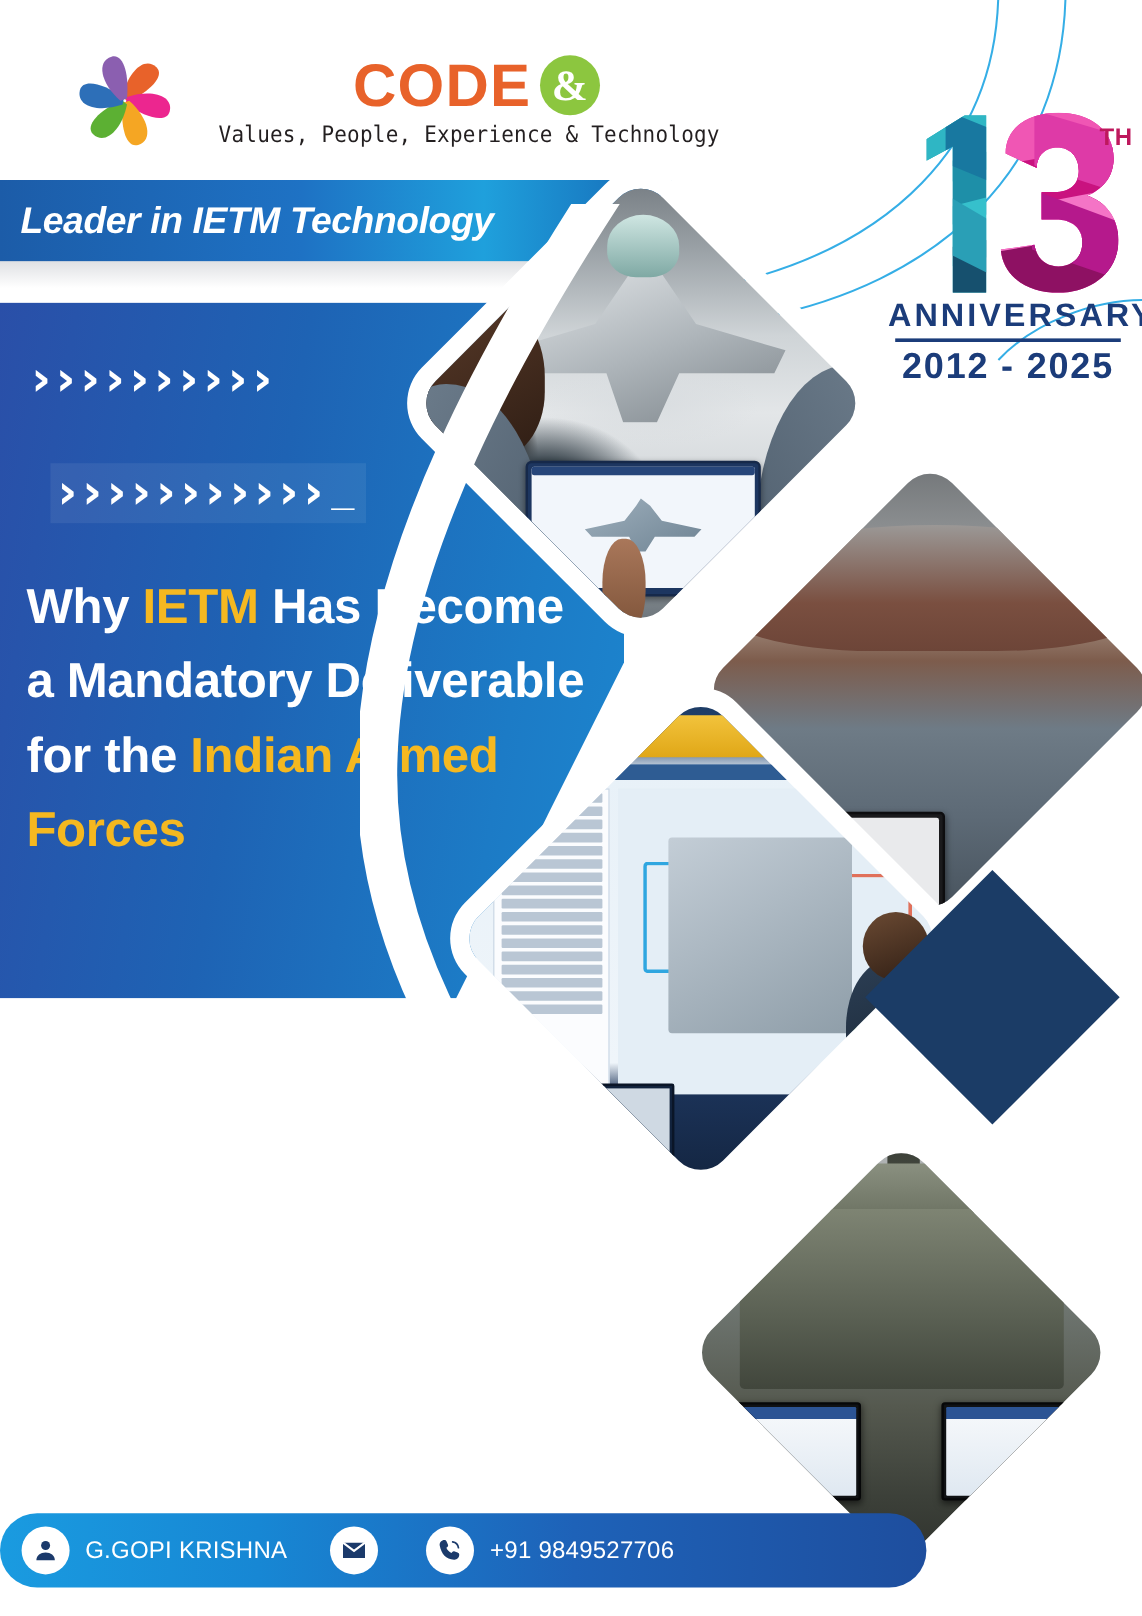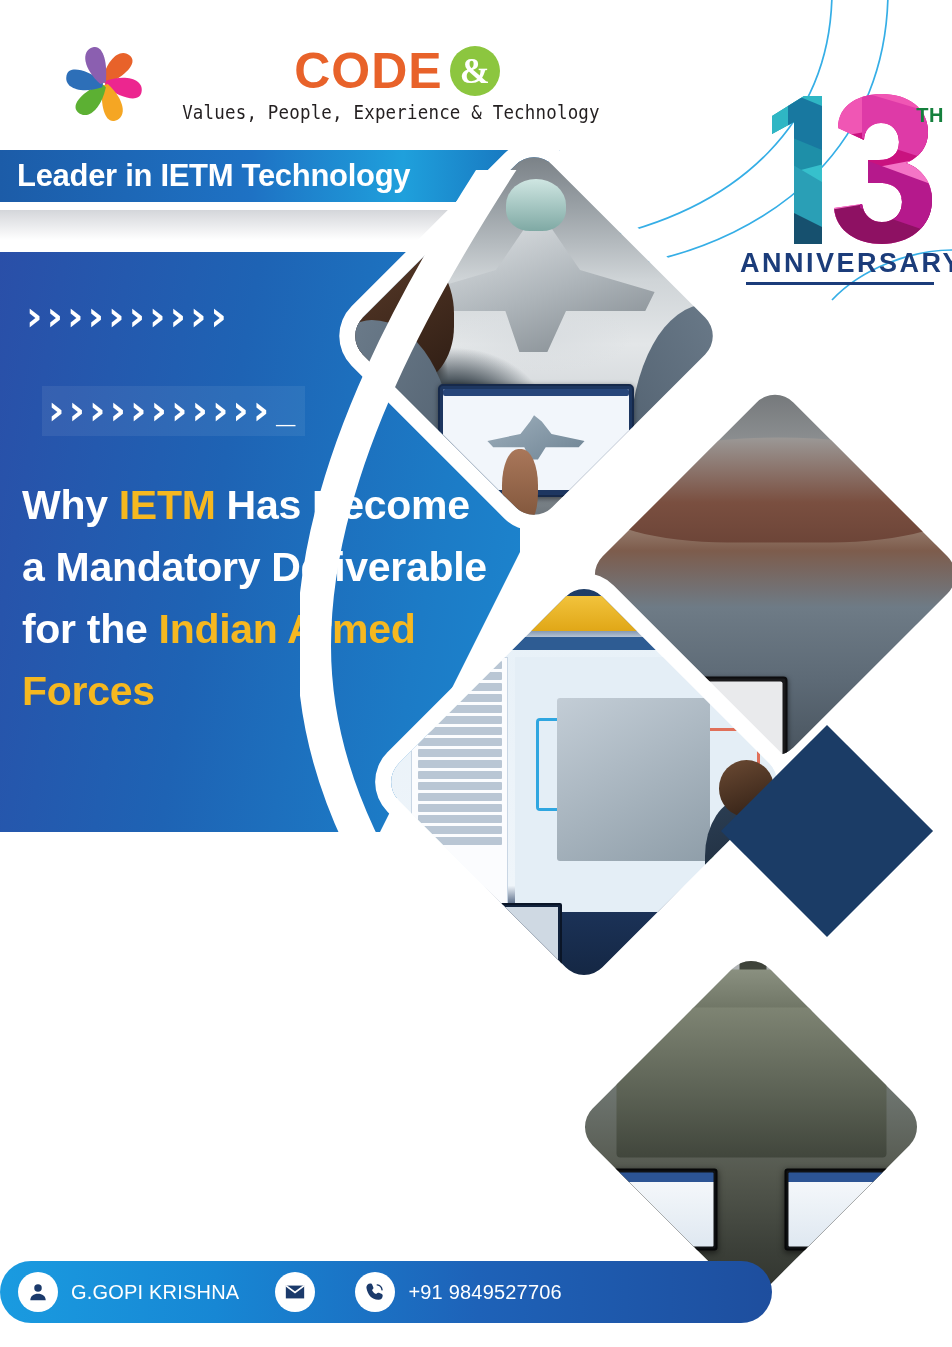--- a/index.html
+++ b/index.html
@@ -23,31 +23,31 @@
              font-weight:700;font-family:"Liberation Serif",serif;}
   .word-pixels{color:#1F5FAD;font-size:50px;font-weight:700;letter-spacing:1px;}
   .logo-tagline{color:#231f20;font-size:19px;margin-top:5px;letter-spacing:.2px;
                 font-family:"DejaVu Sans Mono",monospace;font-weight:400;
                 transform:scaleX(.92);transform-origin:center;white-space:nowrap;}
 
   
   .ribbon-shadow{position:absolute;left:0;top:210px;width:560px;height:30px;
       background:linear-gradient(180deg,#d4d6da 0%,#ffffff 100%);
       clip-path:polygon(0 0,520px 0,455px 100%,0 100%);}
-  .ribbon{position:absolute;left:0;top:150px;width:560px;height:52px;
+  .ribbon{position:absolute;left:0;top:150px;width:560px;height:68px;
       background:linear-gradient(90deg,#1C5CA8 0%,#1E72C4 45%,#1FA0DC 72%,#1566B4 100%);
       clip-path:polygon(0 0,560px 0,515px 100%,0 100%);
-      display:flex;align-items:center;}
+      display:flex;align-items:center;font-style:italic;}
   .ribbon span{color:#fff;font-size:31px;font-weight:700;letter-spacing:-.3px;
       margin-left:17px;}
 
   
   .anniv{position:absolute;right:12px;top:92px;width:200px;text-align:center;}
   .anniv-num{position:relative;height:160px;display:flex;justify-content:center;align-items:flex-start;}
-  .anniv-th{position:absolute;right:-4px;top:12px;color:#15803d;font-size:20px;font-weight:700;letter-spacing:.5px;}
+  .anniv-th{position:absolute;right:-4px;top:12px;color:#be185d;font-size:20px;font-weight:700;letter-spacing:.5px;}
   .anniv-word{color:#1B3C7A;font-size:27px;font-weight:700;letter-spacing:2.5px;margin-top:-4px;}
   .anniv-rule{height:3px;background:#1B3C7A;margin:3px 6px 4px;}
   .anniv-years{color:#1B3C7A;font-size:30px;font-weight:700;letter-spacing:1.5px;}
 
   
   .hero{position:absolute;left:0;top:252px;width:520px;height:580px;
       background:linear-gradient(100deg,#2A4FA8 0%,#1E63B4 42%,#1C7BC6 78%,#1C86CF 100%);
       clip-path:polygon(0 0, 520px 0, 520px 300px, 380px 580px, 0 580px);
       overflow:hidden;}
   .chev-row{display:flex;gap:4px;white-space:nowrap;}
@@ -252,20 +252,21 @@
           <polygon points="88,84 194,64 194,116 88,132" fill="#F474C6"></polygon>
           <polygon points="88,118 194,100 194,160 88,160" fill="#8E1163"></polygon>
           <polygon points="120,0 194,22 194,70 120,46" fill="#DE3AA7"></polygon>
           <polygon points="118,66 194,94 194,142 118,116" fill="#B5198C"></polygon>
         </g>
       </svg>
       <span class="anniv-th">TH</span>
     </div>
     <div class="anniv-word">ANNIVERSARY</div>
     <div class="anniv-rule"></div>
+    <div class="anniv-years">2012 - 2025</div>
   </div>
 
   <div class="hero">
     <div class="chev-row chev1">
       <span class="c">›</span>
         <span class="c">›</span>
         <span class="c">›</span>
       <span class="c">›</span>
         <span class="c">›</span>
         <span class="c">›</span>

